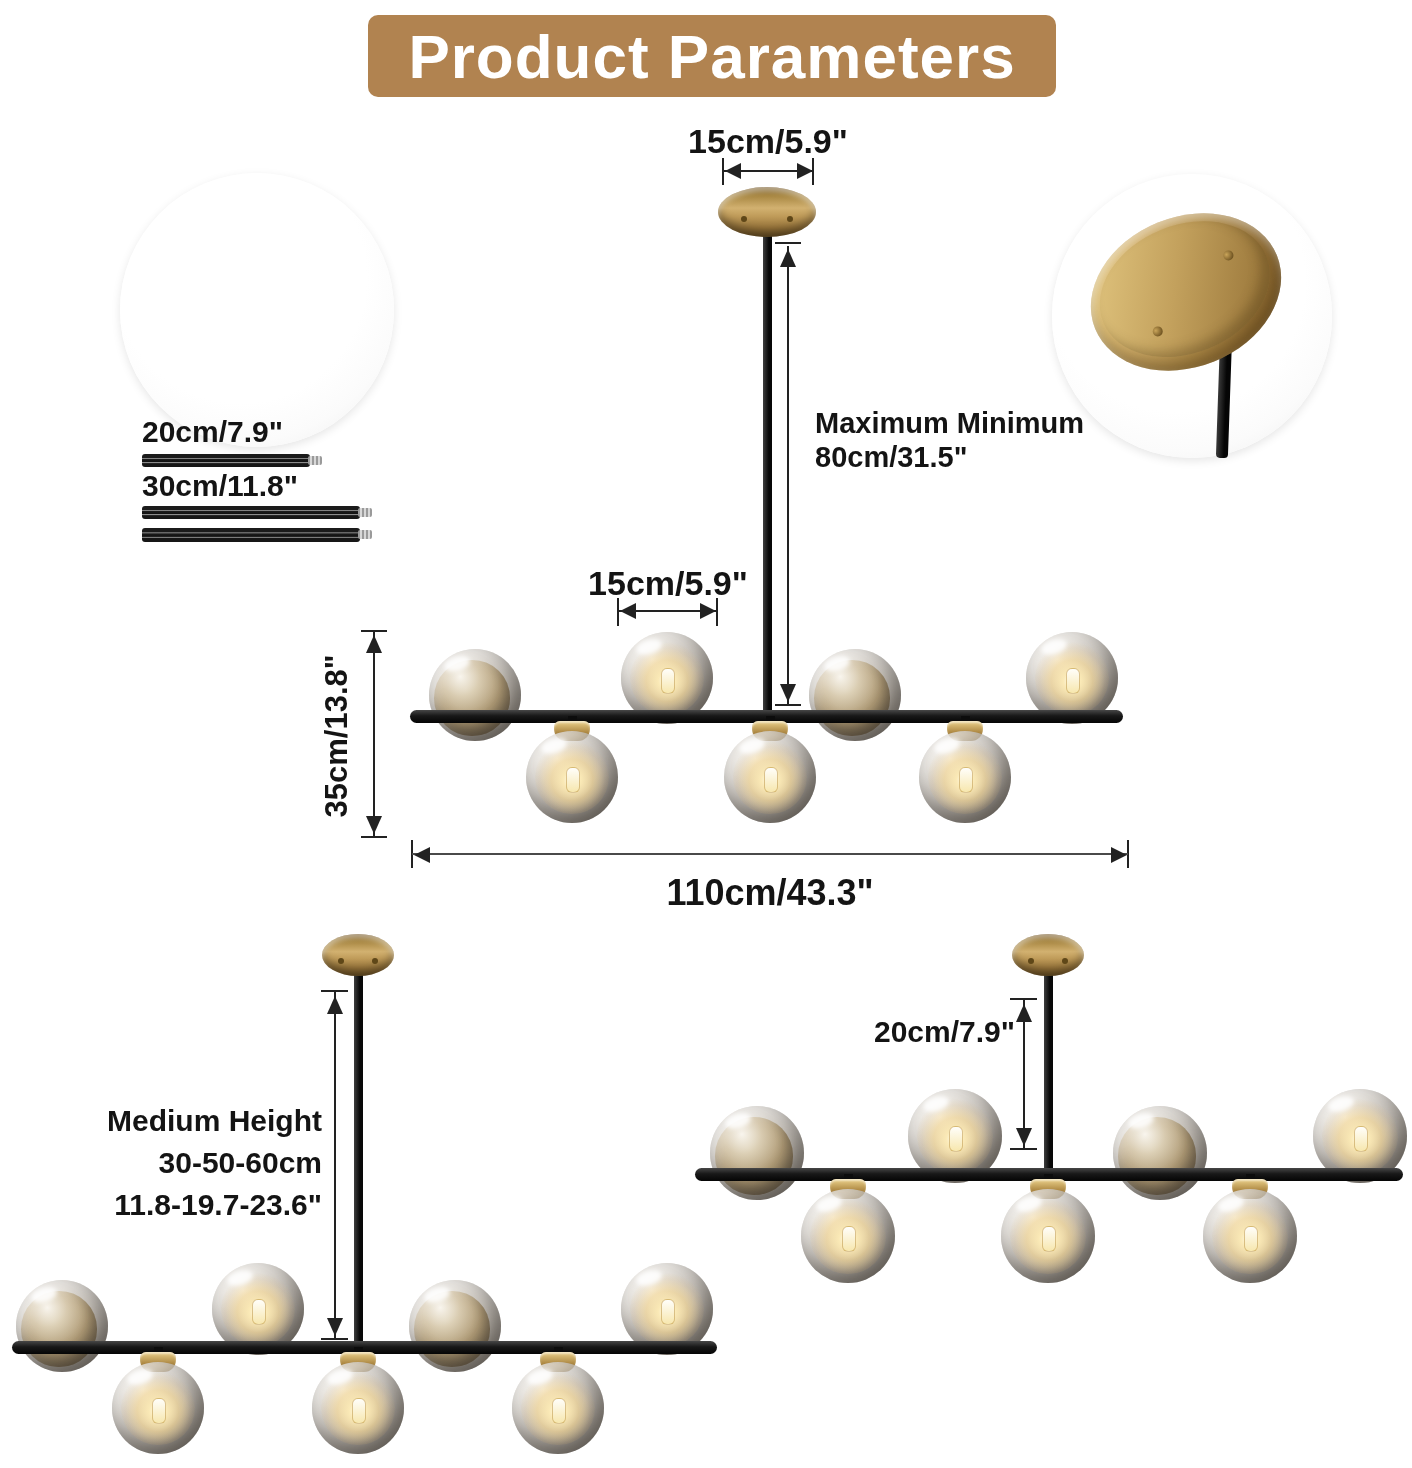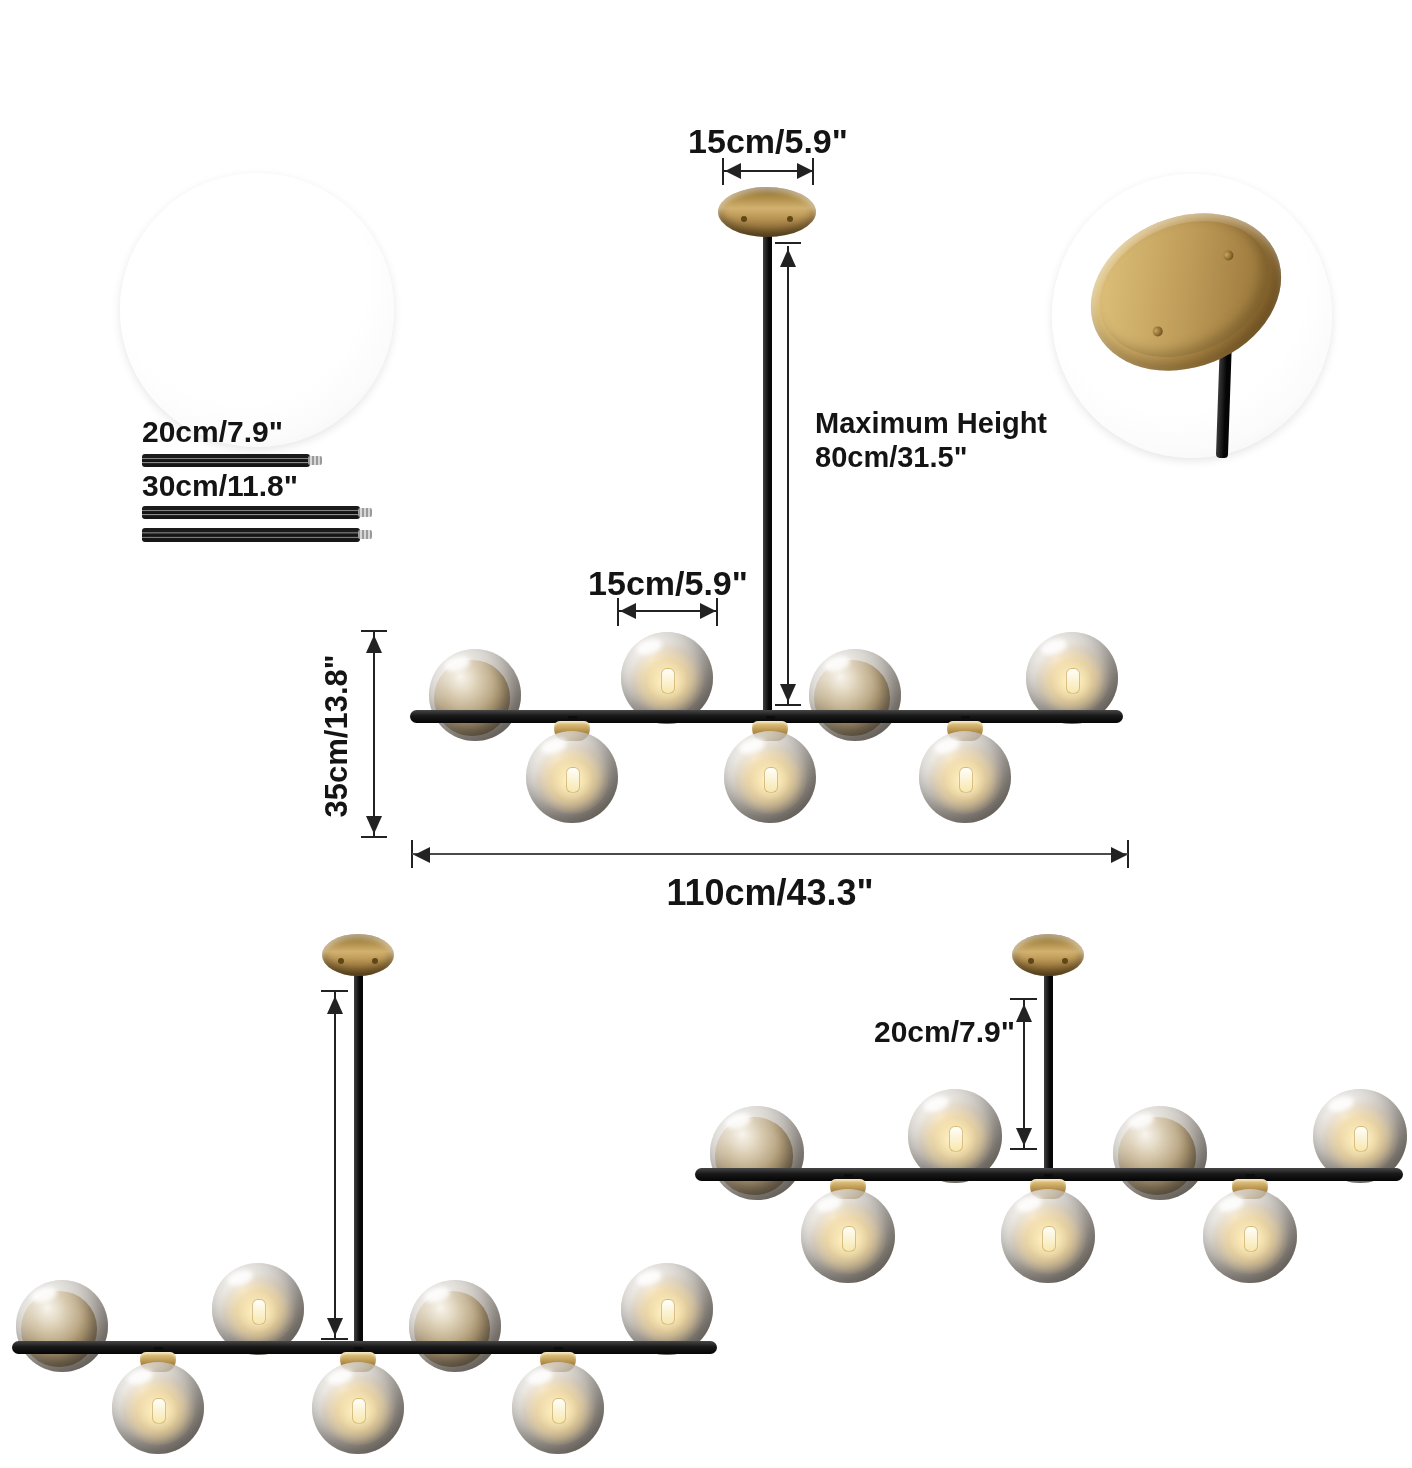--- a/index.html
+++ b/index.html
@@ -70,20 +70,21 @@
   .socket{position:absolute;width:36px;height:20px;border-radius:6px 6px 12px 12px;
     background:linear-gradient(180deg,#ecd28c,#b08b45 55%,#7d5d26);
     box-shadow:inset 0 2px 2px rgba(255,255,255,0.5);}
   .stem{position:absolute;width:9px;height:14px;background:#0c0c0c;}
 </style>
 </head>
 <body>
 
 <div id="stage">
 
+  <div class="abs banner">Product Parameters</div>
 
   <div class="abs inset" style="left:120px;top:173px;width:274px;height:274px;">
     <div class="rk-label" style="top:242px;">20cm/7.9"</div>
     <div class="rod-bar" style="left:22px;top:281px;width:168px;height:13px;"></div>
     <div class="rod-thread" style="left:188px;top:283px;width:14px;height:9px;"></div>
     <div class="rk-label" style="top:296px;">30cm/11.8"</div>
     <div class="rod-bar" style="left:22px;top:333px;width:218px;height:13px;"></div>
     <div class="rod-thread" style="left:238px;top:335px;width:14px;height:9px;"></div>
     <div class="rod-bar" style="left:22px;top:355px;width:218px;height:14px;"></div>
     <div class="rod-thread" style="left:238px;top:357px;width:14px;height:9px;"></div>
@@ -106,21 +107,21 @@
   <div class="abs dline" style="left:723px;top:170px;width:90px;height:2px;"></div>
   <div class="abs ah ah-left" style="left:725px;top:163px;"></div>
   <div class="abs ah ah-right" style="left:797px;top:163px;"></div>
 
   <div class="abs tick" style="left:775px;top:242px;width:26px;height:2px;"></div>
   <div class="abs dline" style="left:787px;top:246px;width:2px;height:458px;"></div>
   <div class="abs tick" style="left:775px;top:704px;width:26px;height:2px;"></div>
   <div class="abs ah ah-up" style="left:780px;top:249px;"></div>
   <div class="abs ah ah-down" style="left:780px;top:684px;"></div>
   <div class="abs note" style="left:815px;top:406px;width:320px;font-size:29px;">
-    <div>Maximum Height</div>
+    <div>Maximum Minimum</div>
     <div>80cm/31.5"</div>
   </div>
 
   <div class="abs dim-label" style="left:568px;top:564px;width:200px;">15cm/5.9"</div>
   <div class="abs tick" style="left:617px;top:598px;width:2px;height:28px;"></div>
   <div class="abs tick" style="left:716px;top:598px;width:2px;height:28px;"></div>
   <div class="abs dline" style="left:618px;top:610px;width:100px;height:2px;"></div>
   <div class="abs ah ah-left" style="left:620px;top:603px;"></div>
   <div class="abs ah ah-right" style="left:700px;top:603px;"></div>
 
@@ -136,20 +137,25 @@
   <div class="abs dline-gray" style="left:412px;top:853px;width:716px;height:2px;"></div>
   <div class="abs ah ah-left" style="left:414px;top:847px;"></div>
   <div class="abs ah ah-right" style="left:1111px;top:847px;"></div>
   <div class="abs dim-label" style="left:570px;top:872px;width:400px;font-size:36px;">110cm/43.3"</div>
 
   <div class="abs tick" style="left:321px;top:990px;width:27px;height:2px;"></div>
   <div class="abs dline" style="left:334px;top:992px;width:2px;height:348px;"></div>
   <div class="abs tick" style="left:321px;top:1338px;width:27px;height:2px;"></div>
   <div class="abs ah ah-up" style="left:327px;top:996px;"></div>
   <div class="abs ah ah-down" style="left:327px;top:1318px;"></div>
+  <div class="abs note note-right" style="left:40px;top:1100px;width:282px;line-height:42px;">
+    <div>Medium Height</div>
+    <div>30-50-60cm</div>
+    <div>11.8-19.7-23.6"</div>
+  </div>
 
   <div class="abs tick" style="left:1010px;top:998px;width:27px;height:2px;"></div>
   <div class="abs dline" style="left:1023px;top:1000px;width:2px;height:150px;"></div>
   <div class="abs tick" style="left:1010px;top:1148px;width:27px;height:2px;"></div>
   <div class="abs ah ah-up" style="left:1016px;top:1004px;"></div>
   <div class="abs ah ah-down" style="left:1016px;top:1128px;"></div>
   <div class="abs note note-right" style="left:750px;top:1010px;width:265px;line-height:44px;">
     <div>20cm/7.9"</div>
   </div>
 

